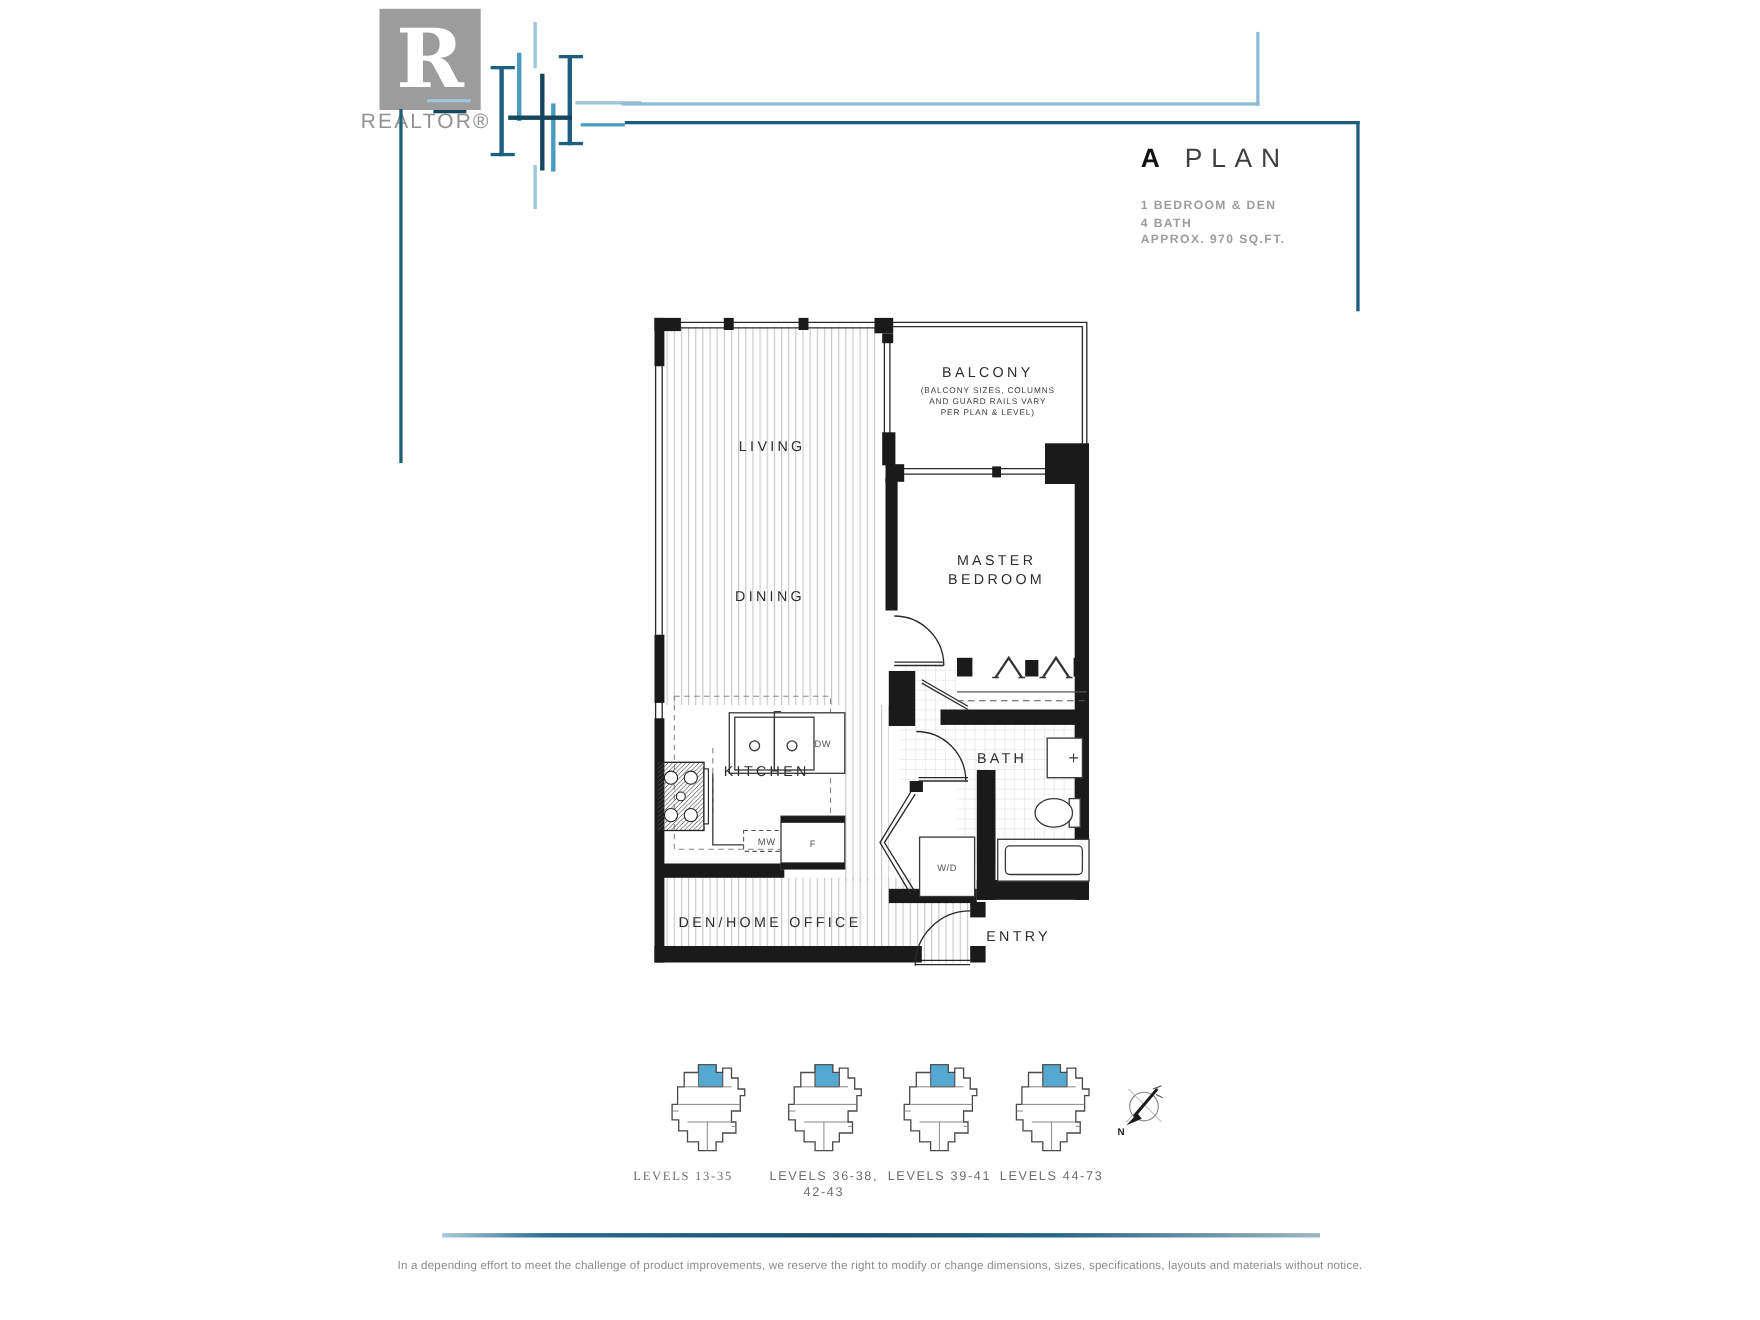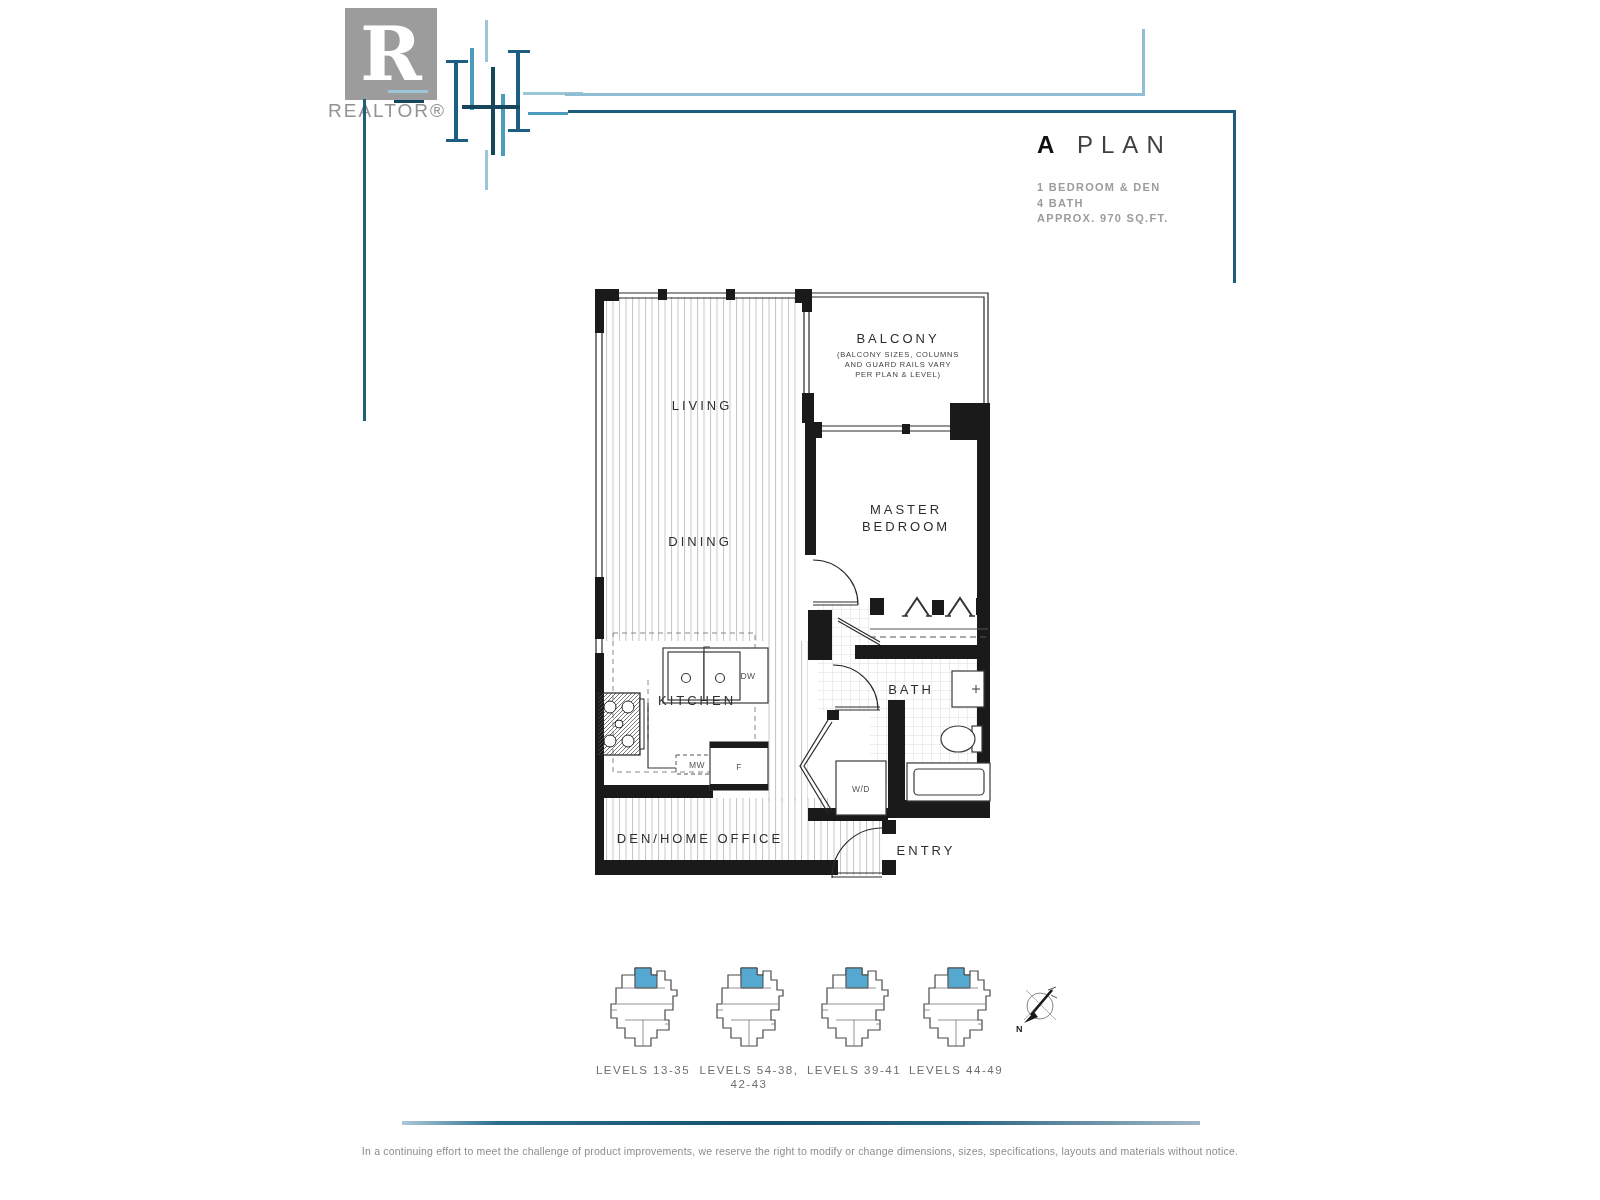--- a/index.html
+++ b/index.html
@@ -259,35 +259,35 @@
     <g transform="translate(425,18)">
       <circle cx="30" cy="30" r="13" fill="none" stroke="#888" stroke-width="1"></circle>
       <path d="M16,14 L46,44 M44,12 L14,44" stroke="#999" stroke-width="0.8"></path>
       <path d="M42,14 L21,39" stroke="#1a1a1a" stroke-width="2.6"></path>
       <path d="M14,47 L24,36 L28,41 Z" fill="#1a1a1a"></path>
       <path d="M38,14 l8,-3 M41,19 l6,3" stroke="#555" stroke-width="1"></path>
       <text x="6" y="56" font-size="9" font-weight="bold" fill="#1a1a1a">N</text>
     </g>
   </svg>
 
-  <div class="abs kp-label" style="left:583px;top:1063px;">
+  <div class="abs kp-label" style="left:561px;top:1063px;font-family:Liberation Serif, serif;">
     <div>LEVELS 13-35</div>
     <div></div>
   </div>
   <div class="abs kp-label" style="left:689px;top:1063px;">
-    <div>LEVELS 54-38,</div>
+    <div>LEVELS 36-38,</div>
     <div>42-43</div>
   </div>
   <div class="abs kp-label" style="left:794px;top:1063px;">
     <div>LEVELS 39-41</div>
     <div></div>
   </div>
   <div class="abs kp-label" style="left:896px;top:1063px;">
-    <div>LEVELS 44-49</div>
+    <div>LEVELS 44-73</div>
     <div></div>
   </div>
 
   <div class="abs grad-line"></div>
   <div class="abs footer-text">
-    <div>In a continuing effort to meet the challenge of product improvements, we reserve the right to modify or change dimensions, sizes, specifications, layouts and materials without notice.</div>
+    <div>In a depending effort to meet the challenge of product improvements, we reserve the right to modify or change dimensions, sizes, specifications, layouts and materials without notice.</div>
   </div>
 
 </div>
 
 </body></html>

